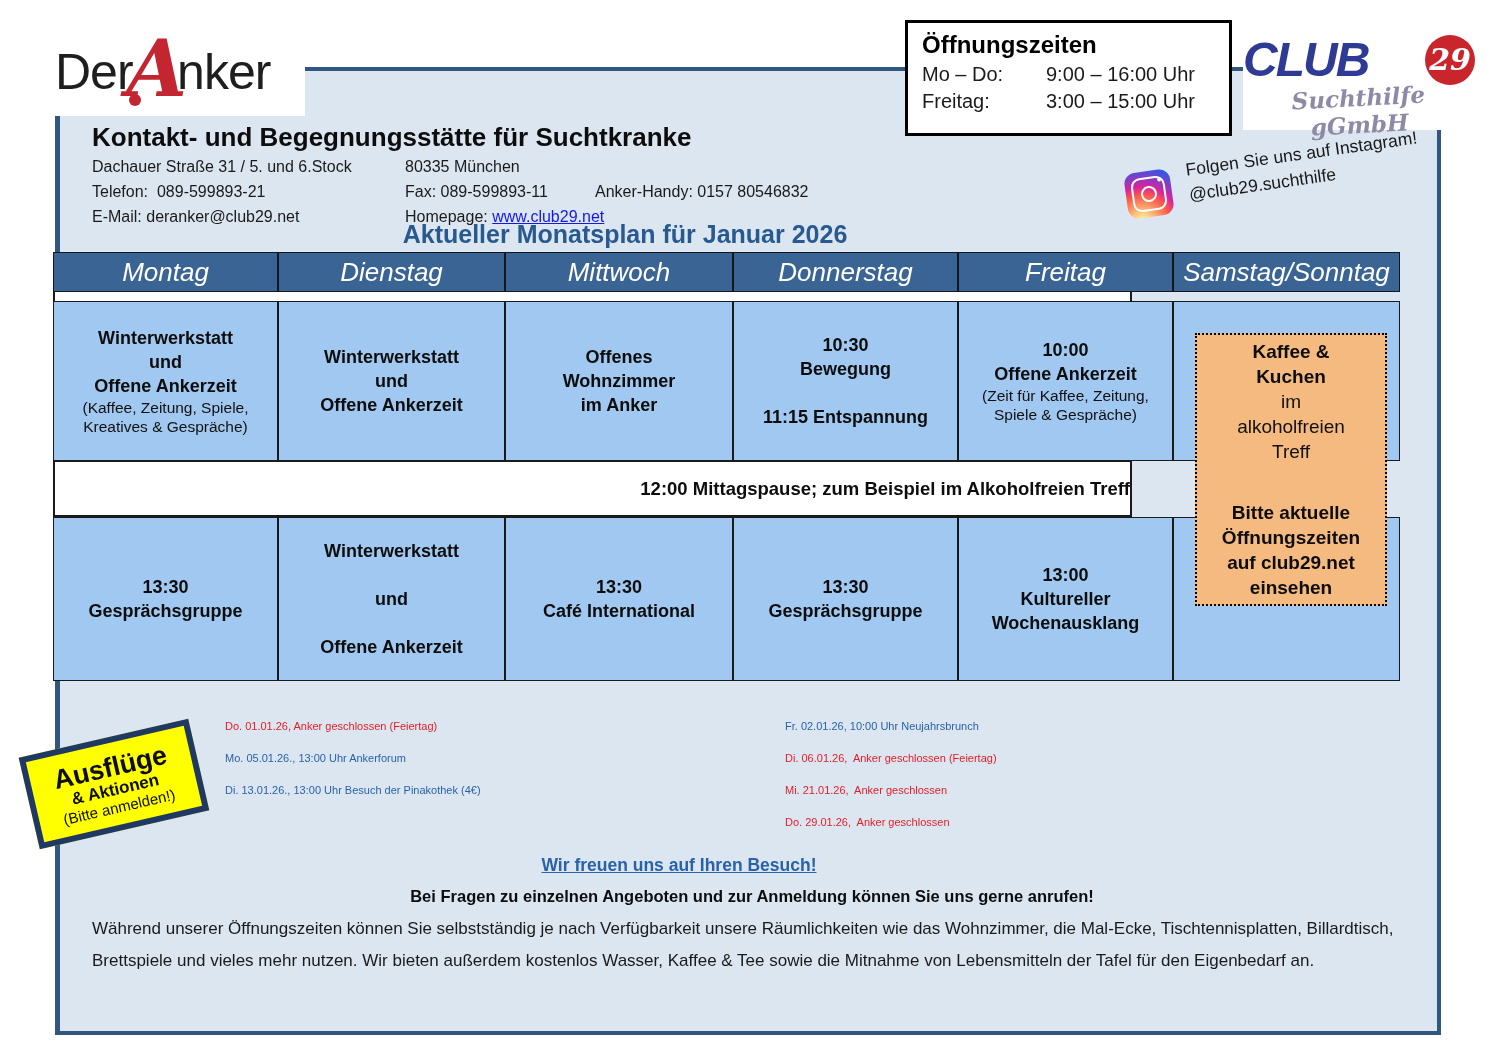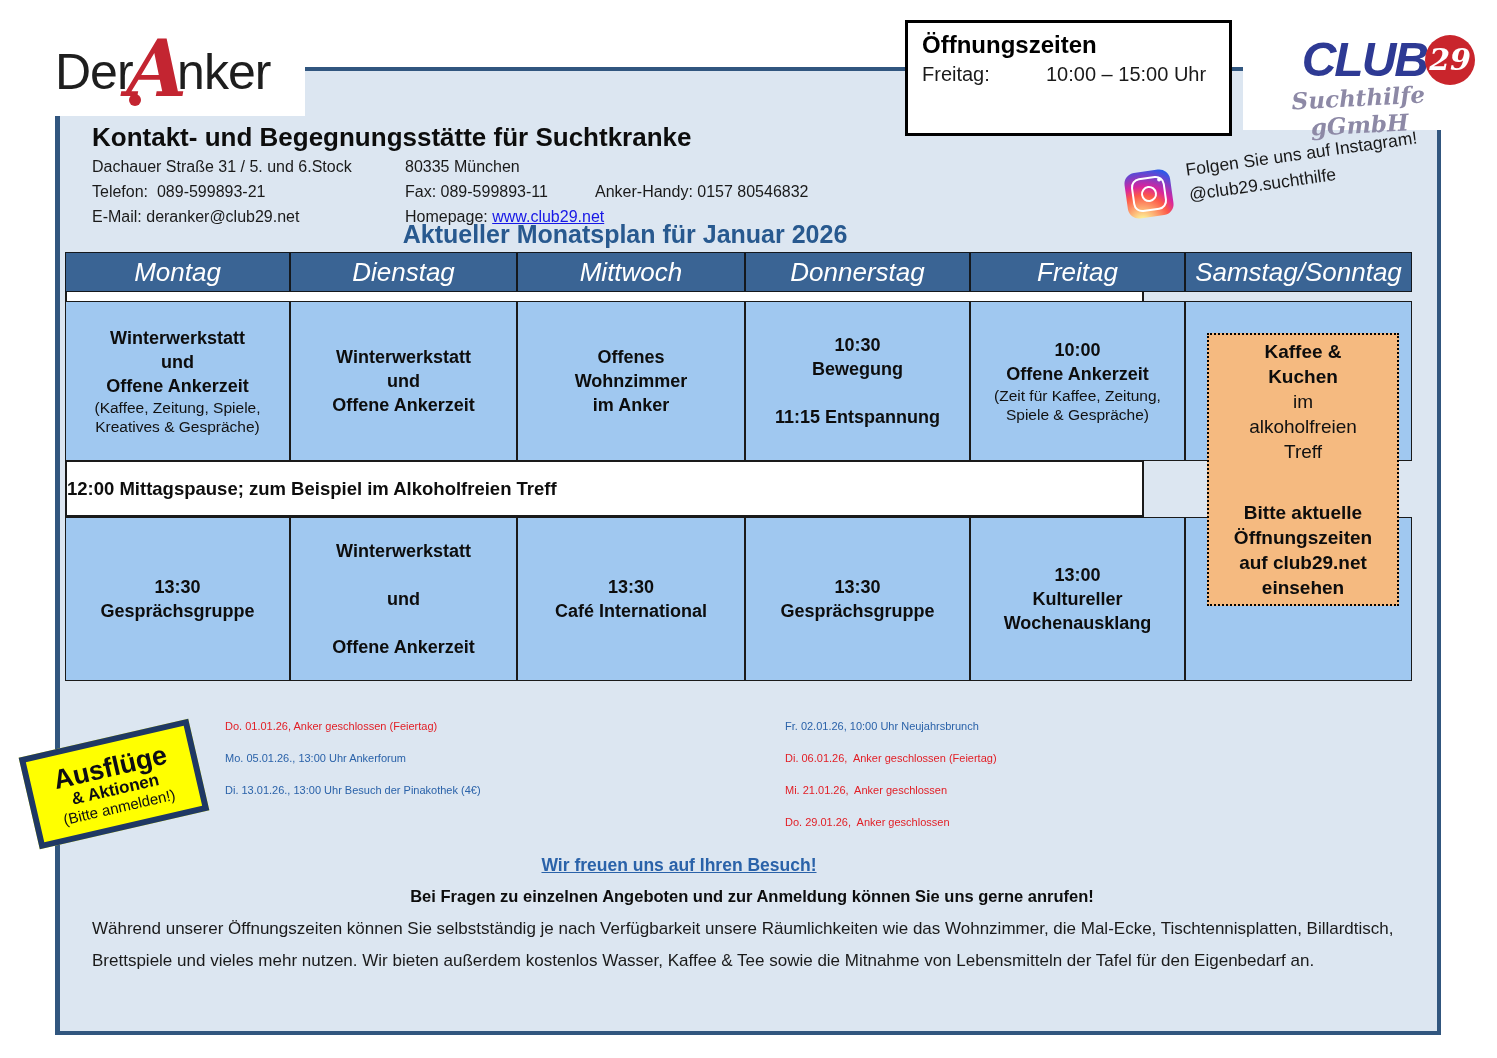--- a/index.html
+++ b/index.html
@@ -21,21 +21,21 @@
 
   
   .hours-box { position:absolute; left:905px; top:20px; width:327px; height:116px; background:#fff;
                border:3px solid #000; z-index:5; padding:8px 14px 0 14px; }
   .hours-title { font-size:24px; font-weight:bold; color:#000; margin-bottom:2px; }
   .hours-row { display:grid; grid-template-columns:124px auto; font-size:20px; color:#1a1a1a; line-height:27px; }
 
   
   .club-logo { position:absolute; left:1243px; top:24px; width:232px; height:106px; background:#fff;
                z-index:4; padding-top:8px; }
-  .club-line { display:flex; align-items:center; justify-content:flex-end; }
+  .club-line { display:flex; align-items:center; justify-content:space-between; }
   .club-word { font-size:48px; font-weight:bold; font-style:italic; color:#2e3a94; letter-spacing:-2px; }
   .club-circle { width:50px; height:50px; border-radius:50%; background:#c9252c; color:#fff;
                  display:flex; align-items:center; justify-content:center; font-size:30px;
                  font-family:"DejaVu Serif", serif; font-style:italic; font-weight:bold; margin-left:-2px; }
   .club-sub { font-family:"DejaVu Serif", serif; font-style:italic; font-weight:bold; font-size:23px;
               color:#8d89a6; text-align:center; transform:rotate(-3deg); margin-top:-3px; }
 
   
   .main-title { position:absolute; left:92px; top:122px; font-size:26px; font-weight:bold; color:#0d0d0d; }
   .addr { position:absolute; font-size:16px; color:#1a1a1a; white-space:pre; }
@@ -52,34 +52,34 @@
   .ig-lens { position:absolute; left:50%; top:50%; width:16px; height:16px; margin:-8px 0 0 -8px;
              border:2.5px solid #fff; border-radius:50%; }
   .ig-dot { position:absolute; right:9px; top:8px; width:4px; height:4px; border-radius:50%; background:#fff; }
   .ig-text { position:absolute; left:1184px; top:158px; width:330px; transform:rotate(-8deg);
              transform-origin:left top; font-size:17.5px; color:#191919; line-height:25px; }
 
   .plan-title { position:absolute; left:65px; top:220px; width:1120px; text-align:center;
                 font-size:25px; font-weight:bold; color:#28598f; }
 
   
-  .schedule { position:absolute; left:65px; top:252px; width:1079px; }
+  .schedule { position:absolute; left:53px; top:252px; width:1079px; }
   .grid-row { display:grid; grid-template-columns:225px 227px 228px 225px 215px 227px; }
   .hdr-cell { height:40px; background:#3a6494; border:1.5px solid #14181d; color:#fff;
               font-style:italic; font-size:26px; display:flex; align-items:center; justify-content:center; }
   .gap-row { height:9px; background:#ffffff; border-left:2px solid #1a1a1a; border-right:2px solid #1a1a1a; }
   .cell { background:#a0c8f0; border:1.5px solid #1a1a1a; display:flex; flex-direction:column;
           align-items:center; justify-content:center; text-align:center; padding:4px; }
   .row1 .cell { height:160px; }
   .row2 .cell { height:164px; }
   .pre { white-space:pre-line; }
   .cell .b { font-weight:bold; font-size:18px; line-height:24px; color:#0d0d0d; }
   .cell .n { font-size:15.5px; line-height:19px; color:#111; }
   .mittag { height:56px; background:#fff; border:2px solid #1a1a1a; border-top-width:1.5px;
-            display:flex; align-items:center; justify-content:flex-start; font-weight:bold;
+            display:flex; align-items:center; justify-content:flex-end; font-weight:bold;
             font-size:18.5px; color:#0d0d0d; }
   .weekend-box { position:absolute; left:1142px; top:81px; width:192px; height:273px; z-index:6;
                  background:#f5ba80; border:2px dotted #000; display:flex; flex-direction:column;
                  align-items:center; justify-content:center; text-align:center; padding:4px; }
   .weekend-box .b { font-weight:bold; font-size:19px; line-height:25px; color:#0d0d0d; }
   .weekend-box .n { font-size:19px; line-height:25px; color:#111; }
   .wk-gap { margin-top:36px; }
 
   .extra-heading { position:absolute; left:92px; top:686px; font-size:21.5px; font-weight:bold;
                    color:#2a62a9; text-decoration:underline; white-space:nowrap; }
@@ -116,22 +116,26 @@
   <div class="anker-logo">
     <span class="lg-der">Der</span>
     <span class="lg-a">A</span>
     <span class="lg-rest">nker</span>
     <span class="lg-dot"></span>
   </div>
 
   <div class="hours-box">
     <div class="hours-title">Öffnungszeiten</div>
     <div class="hours-row">
+      <span>Mo – Do:</span>
+      <span>9:00 – 16:00 Uhr</span>
+    </div>
+    <div class="hours-row">
       <span>Freitag:</span>
-      <span>10:00 – 15:00 Uhr</span>
+      <span>3:00 – 15:00 Uhr</span>
     </div>
   </div>
 
   <div class="club-logo">
     <div class="club-line">
       <span class="club-word">CLUB</span>
       <span class="club-circle">29</span>
     </div>
     <div class="club-sub">Suchthilfe gGmbH</div>
   </div>

